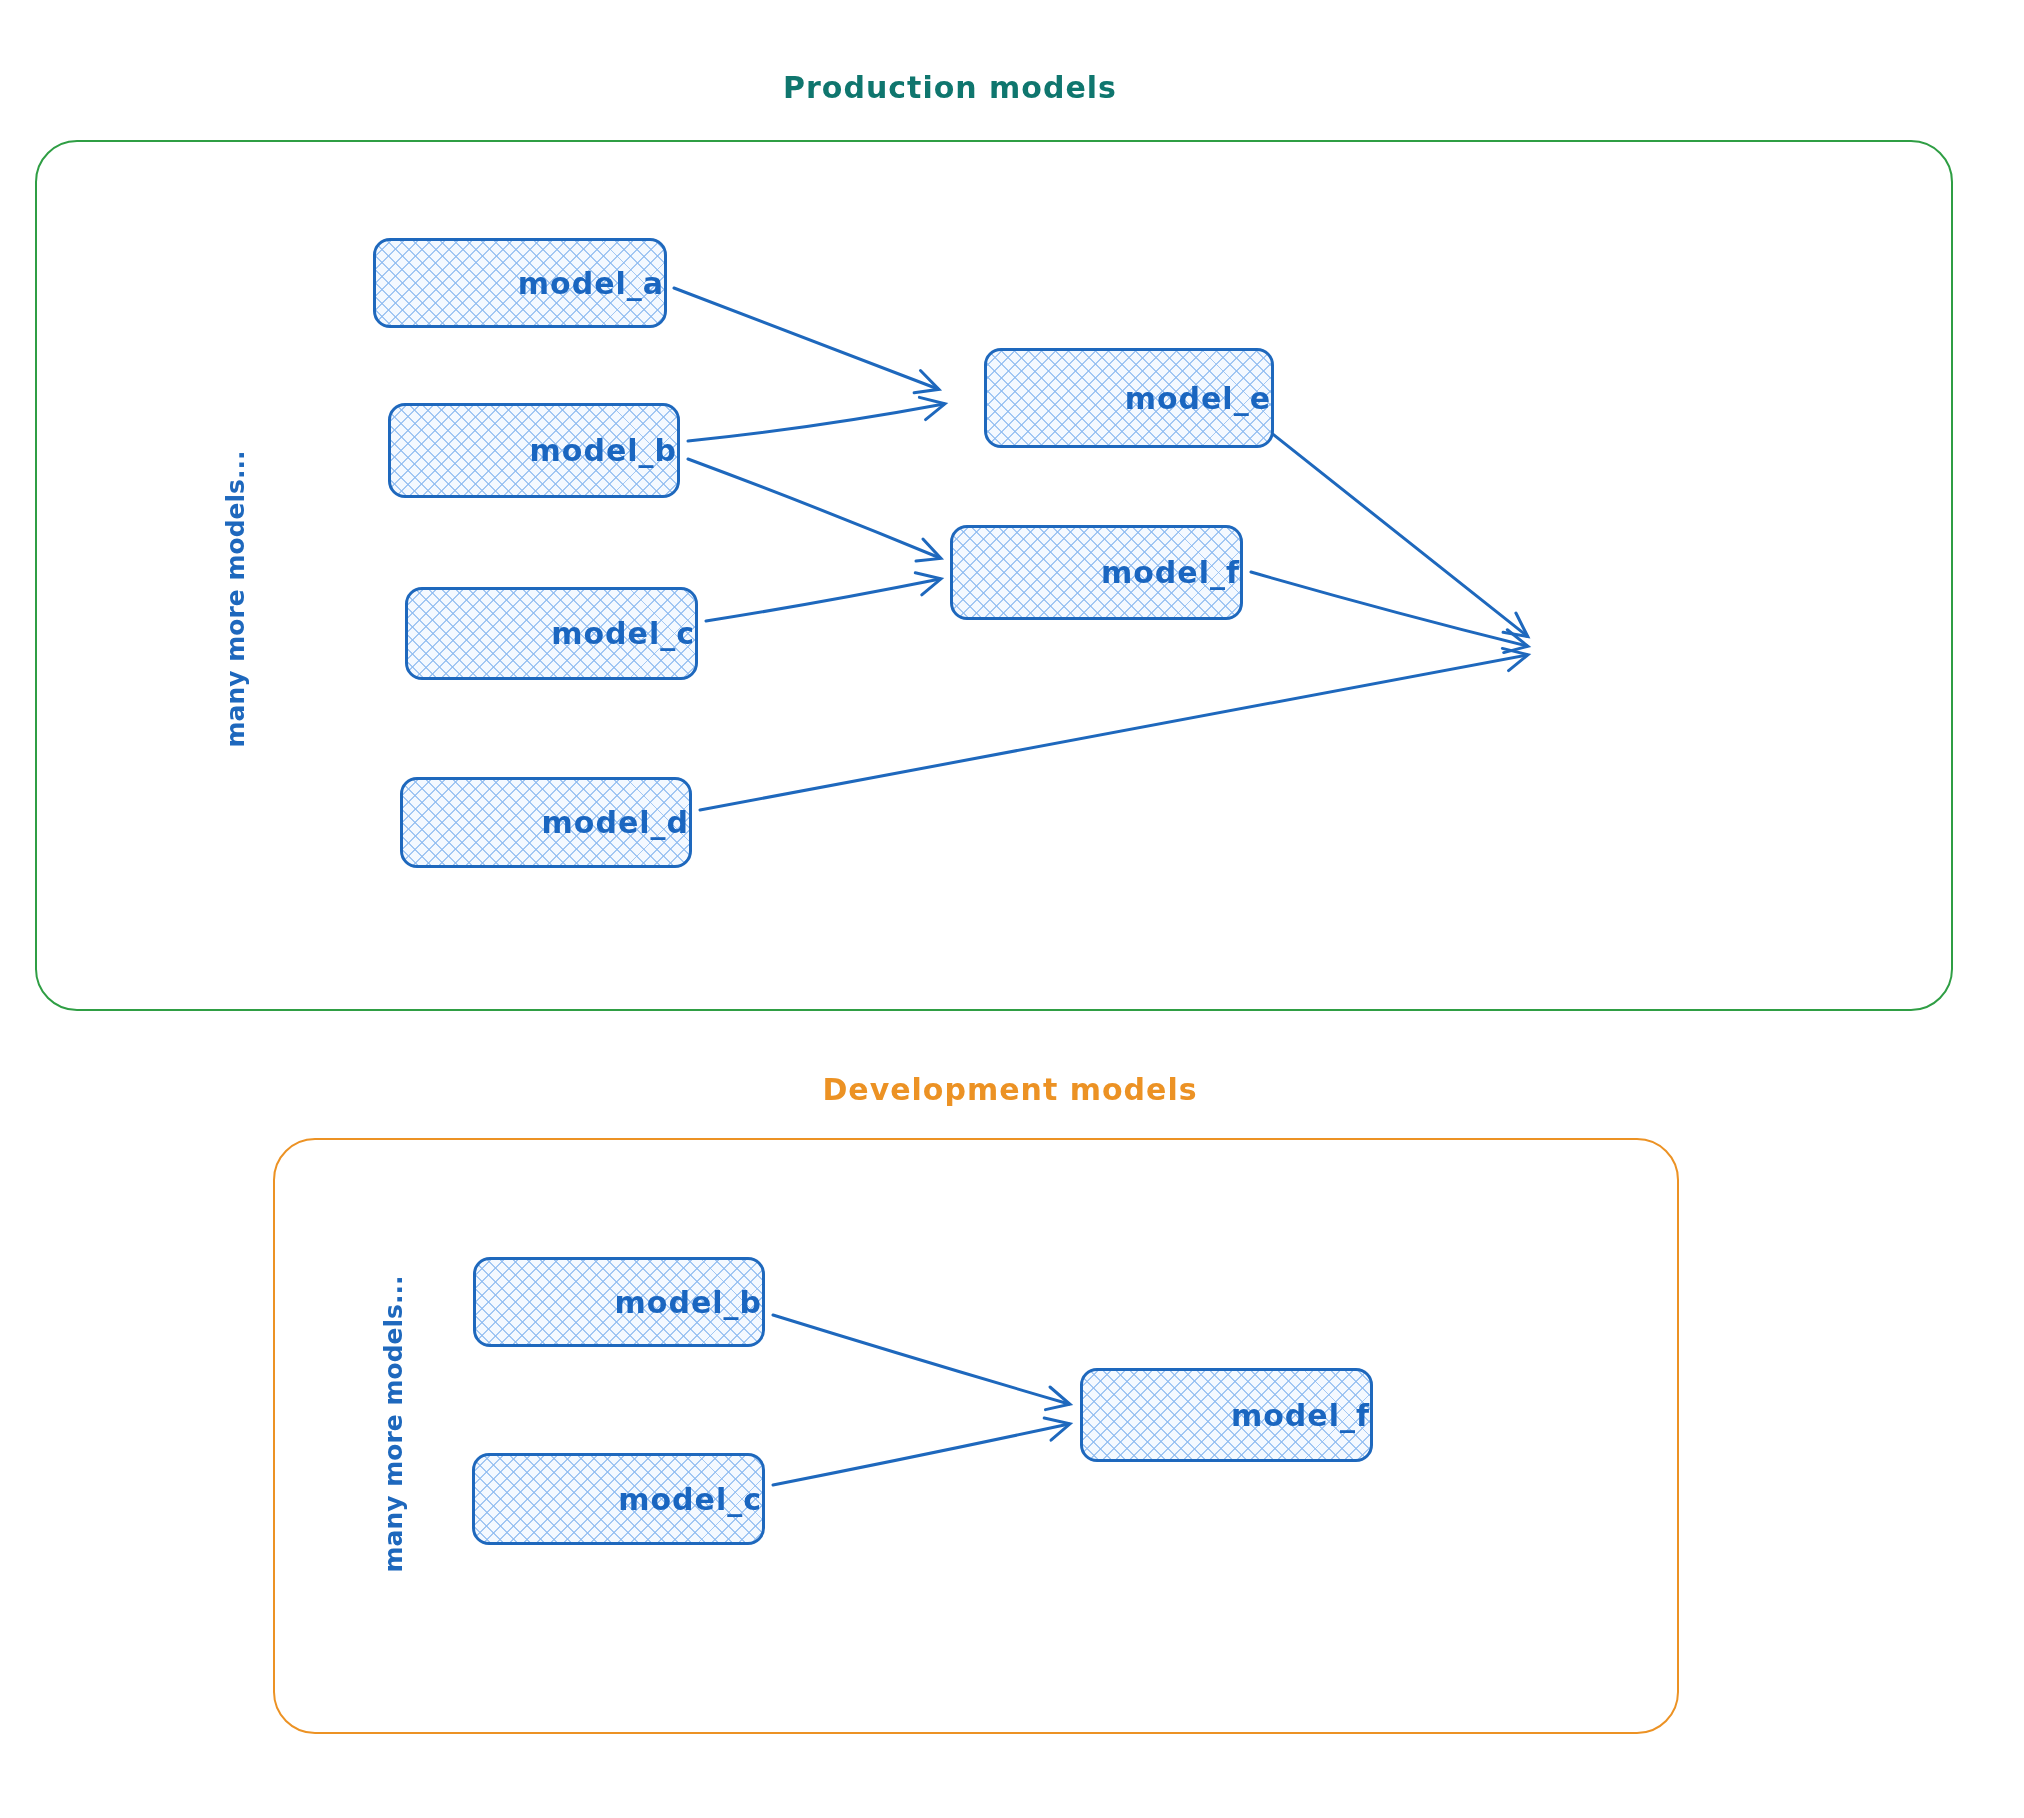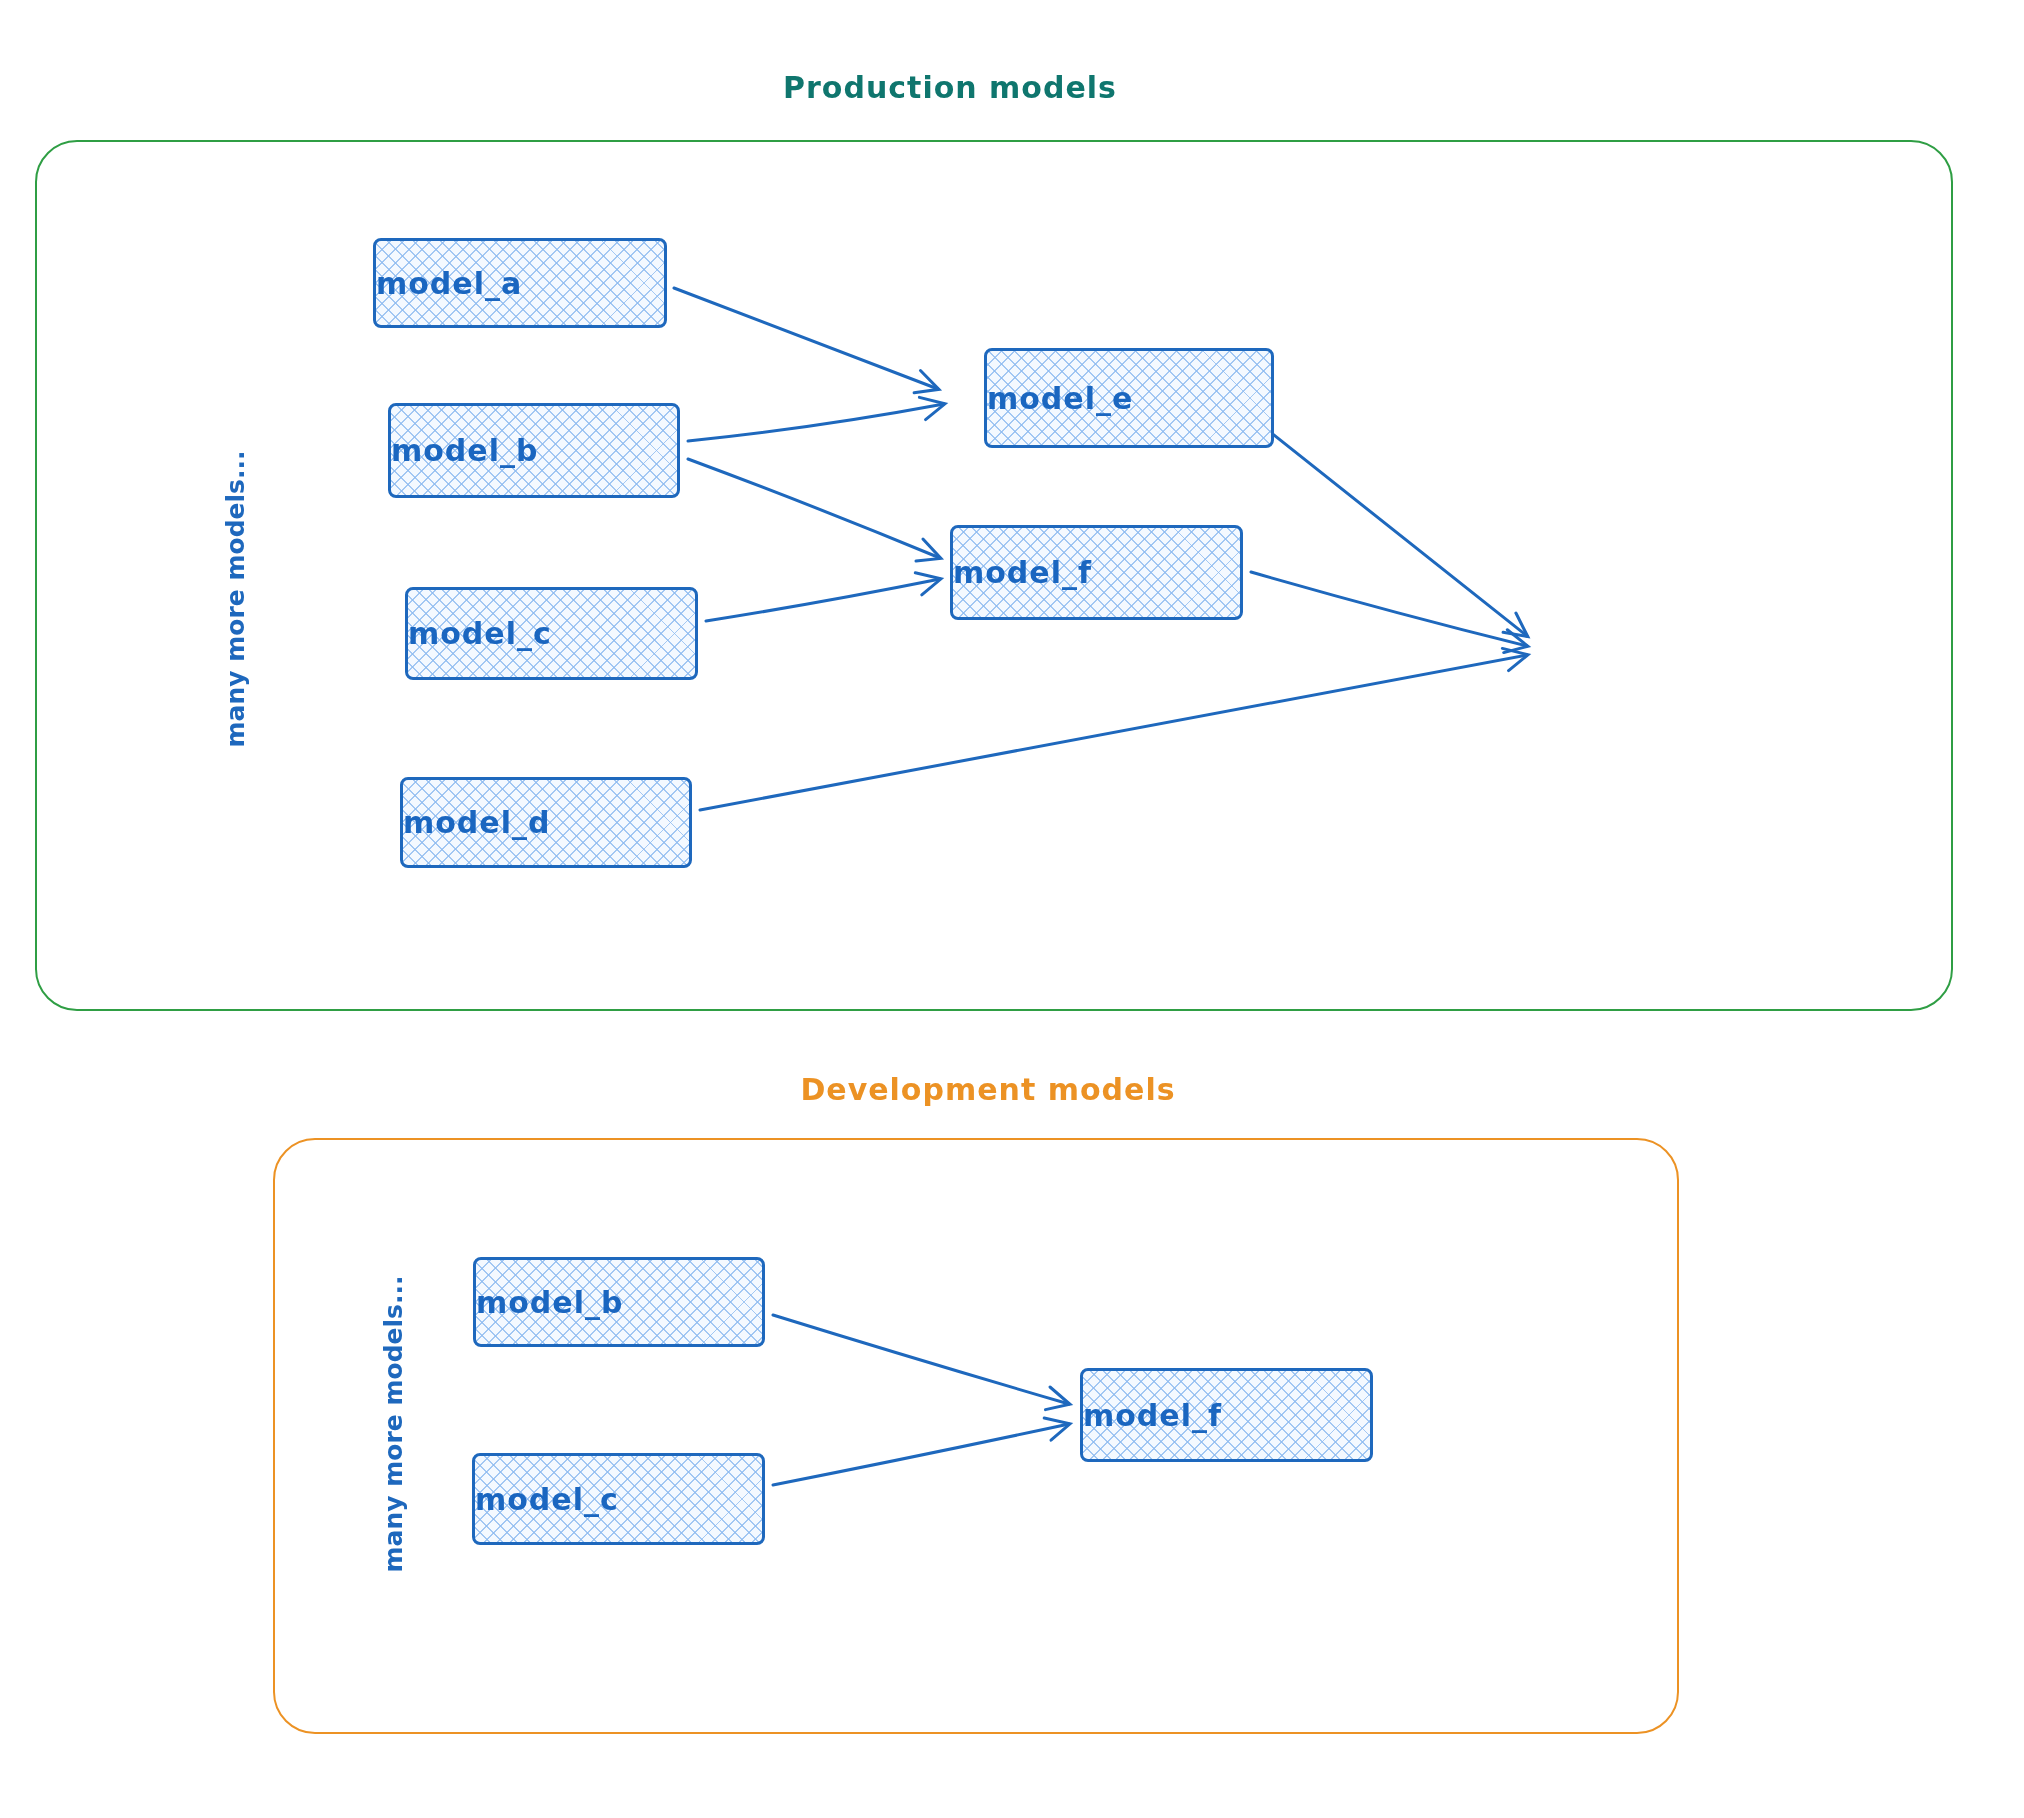--- a/index.html
+++ b/index.html
@@ -44,24 +44,24 @@
     color: #1e68bd;
     transform: rotate(-90deg);
     transform-origin: 50% 50%;
     z-index: 3;
     white-space: nowrap;
   }
   .node {
     position: absolute;
     box-sizing: border-box;
     border: 3px solid #1e68bd;
-    border-radius: 8px;
+    border-radius: 17px;
     display: flex;
     align-items: center;
-    justify-content: flex-start;
+    justify-content: flex-end;
     z-index: 2;
     background:
       repeating-linear-gradient(45deg,  rgba(142,187,240,0.8) 0px, rgba(142,187,240,0.8) 1.4px, transparent 1.4px, transparent 9.5px),
       repeating-linear-gradient(135deg, rgba(142,187,240,0.8) 0px, rgba(142,187,240,0.8) 1.4px, transparent 1.4px, transparent 9.5px),
       #f4f9ff;
   }
   .node span {
     font-size: 30px;
     font-weight: bold;
     color: #1a66c0;
@@ -77,21 +77,21 @@
   #p-model-g { left: 1543px; top: 602px; width: 294px; height: 98px; }
   
   #d-model-b { left: 473px; top: 1257px; width: 292px; height: 90px; }
   #d-model-c { left: 472px; top: 1453px; width: 293px; height: 92px; }
   #d-model-f { left: 1080px; top: 1368px; width: 293px; height: 94px; }
 
   #prod-frame { left: 35px;  top: 140px;  width: 1914px; height: 867px; }
   #dev-frame  { left: 273px; top: 1138px; width: 1402px; height: 592px; }
 
   #prod-title { left: 700px; top: 70px; }
-  #dev-title  { left: 738px; top: 1072px; }
+  #dev-title  { left: 760px; top: 1072px; }
 
   #prod-side-label { left: 88px;  top: 582px; }
   #dev-side-label  { left: 246px; top: 1407px; }
 
   svg.arrows {
     position: absolute;
     left: 0; top: 0;
     width: 2024px;
     height: 1818px;
     z-index: 1;

